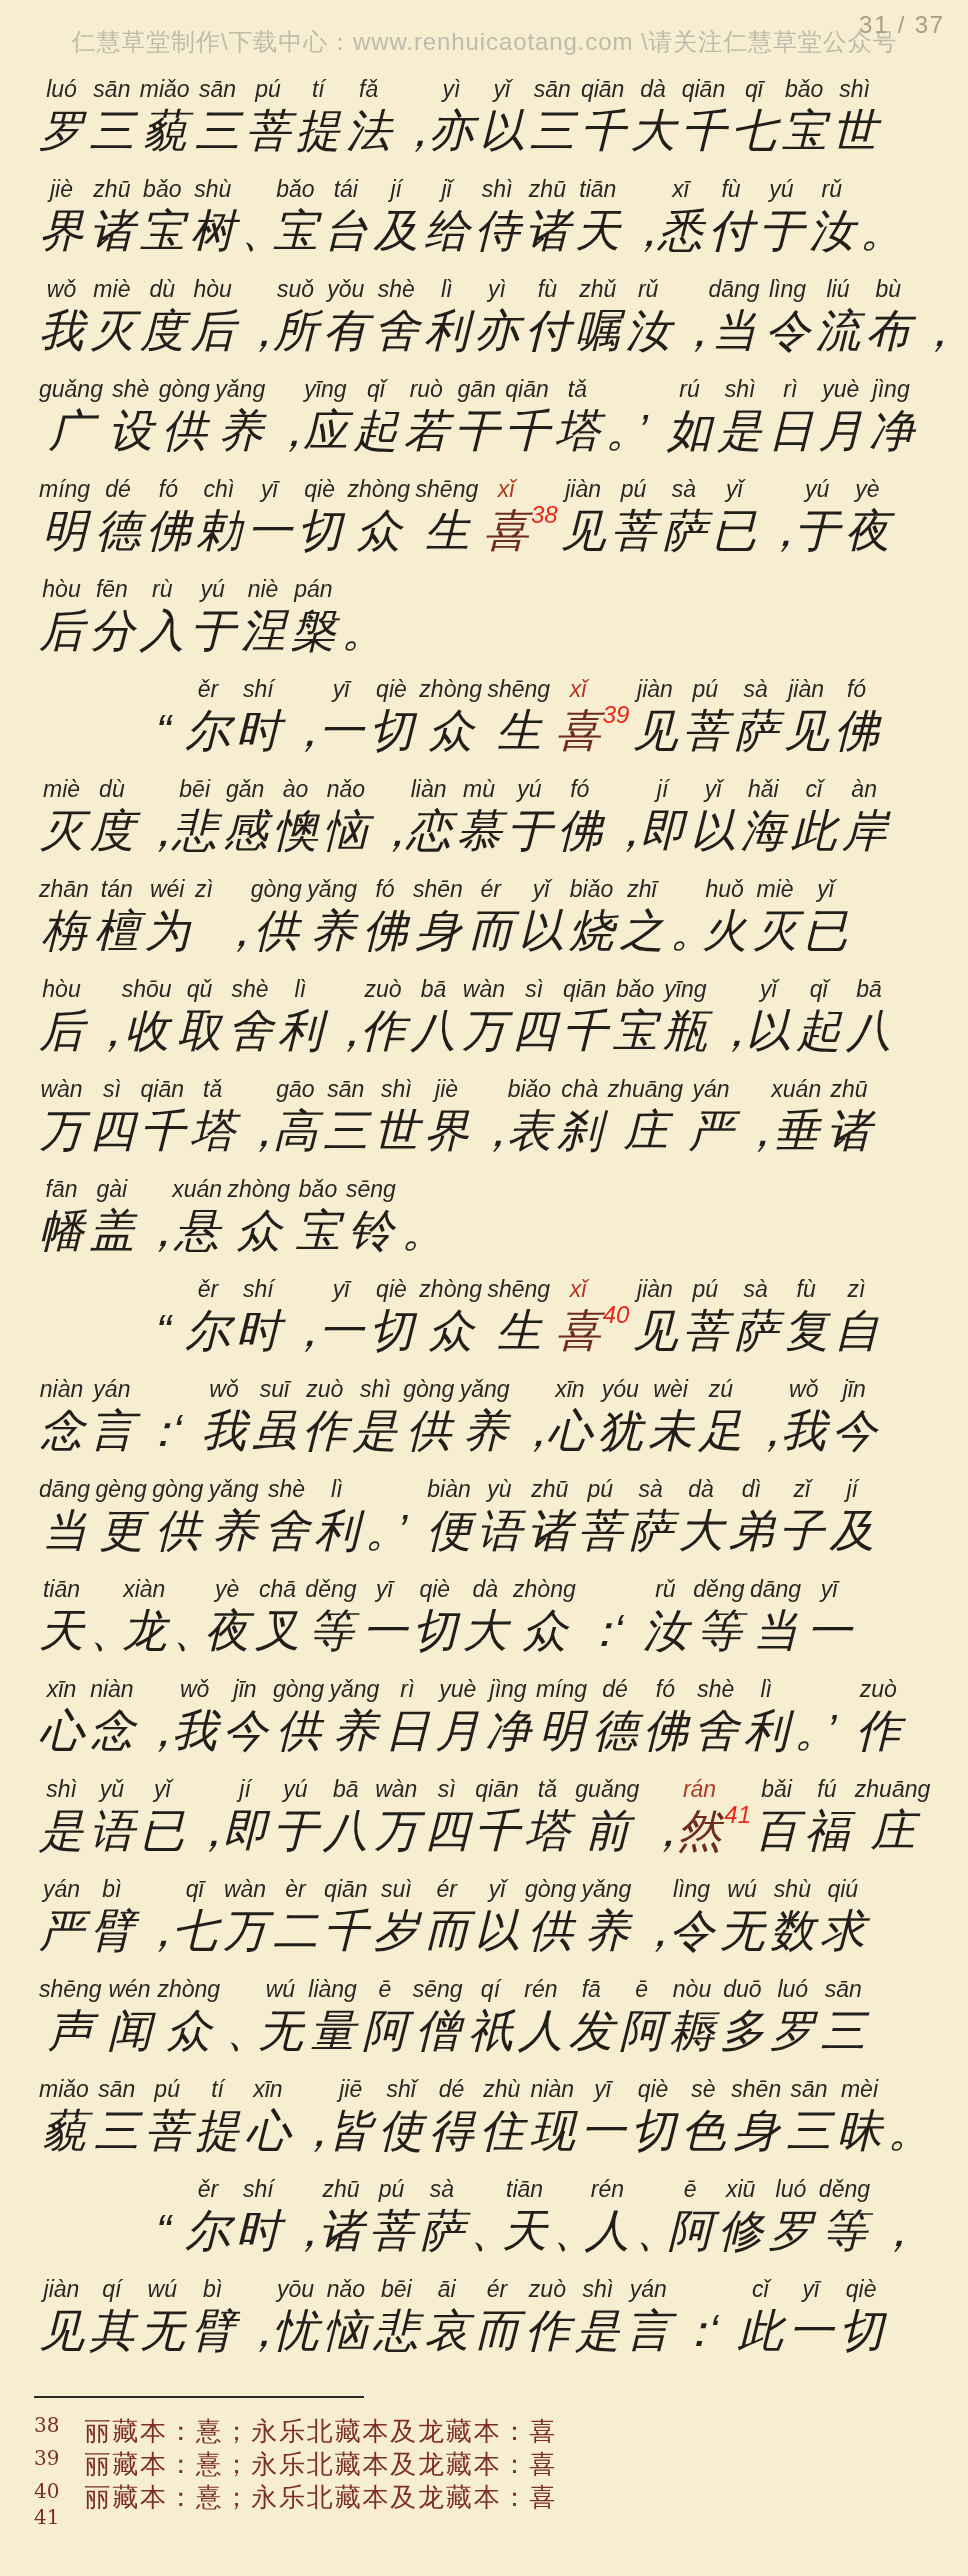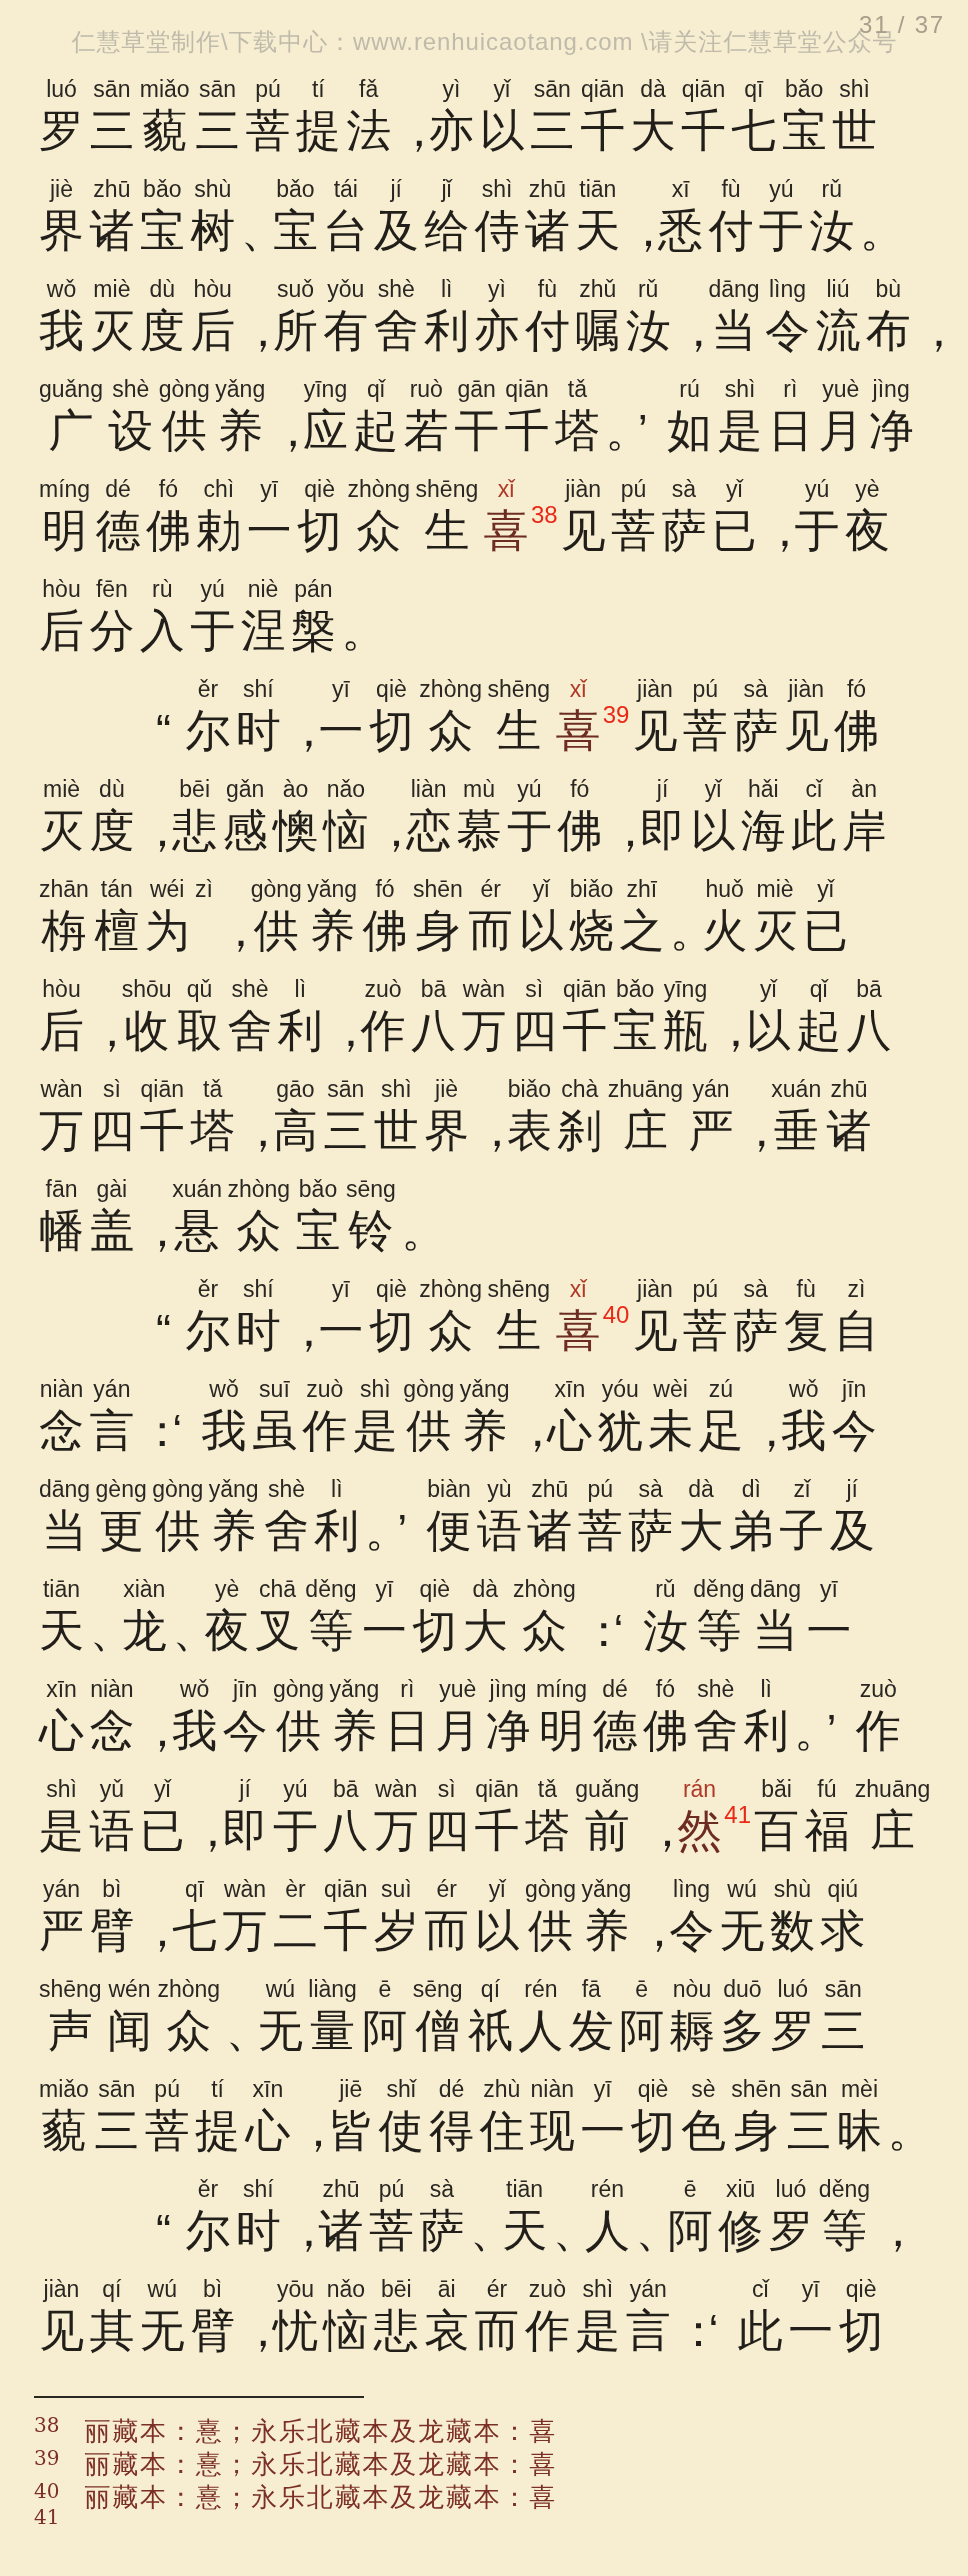--- a/index.html
+++ b/index.html
@@ -30,20 +30,21 @@
     font-size:24px;
     color:var(--header-gray);
     letter-spacing:0.9px;
   }
   .h-page{
     position:absolute; right:24px; top:10.8px;
     color:var(--pagenum); letter-spacing:1.8px;
   }
   .body{
     padding:1.8px 32px 0 39px;
+    font-style:italic;
   }
   .line{
     display:flex;
     align-items:flex-end;
     height:100px;
   }
   .line.indent{padding-left:117px}
   .cell{
     display:flex;
     flex-direction:column;

